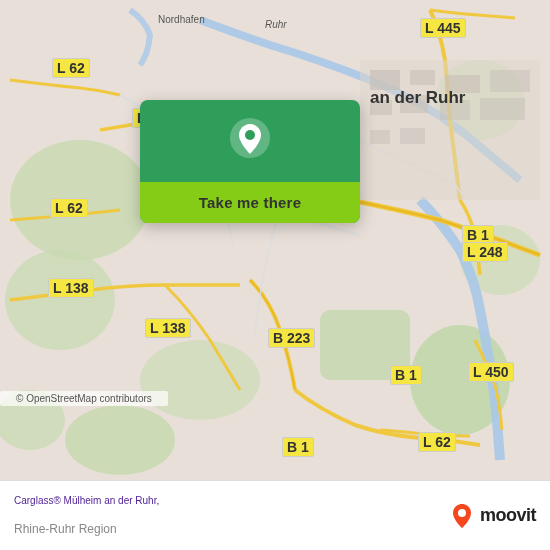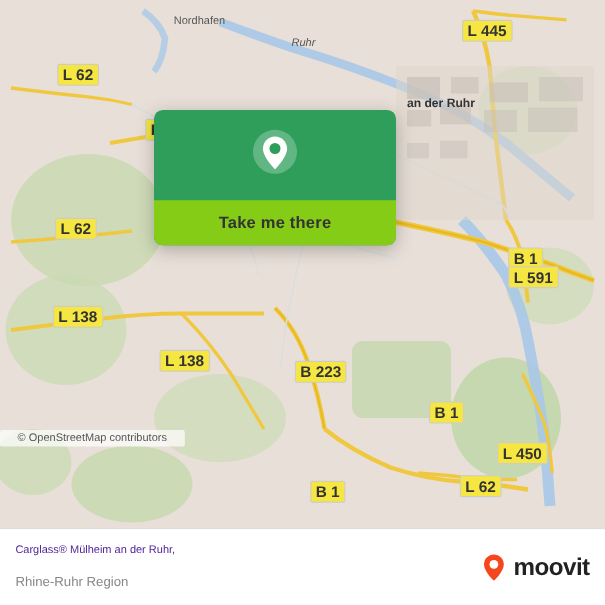--- a/index.html
+++ b/index.html
@@ -90,21 +90,21 @@
       align-items: center;
       gap: 4px;
     }
 
     .moovit-pin {
       width: 28px;
       height: 28px;
     }
 
     .moovit-text {
-      font-size: 22px;
+      font-size: 18px;
       font-weight: 700;
       color: #222;
       letter-spacing: -0.5px;
     }
 
     
     .road-label {
       position: absolute;
       font-size: 14px;
       font-weight: 600;
@@ -191,28 +191,28 @@
   <div class="road-label" style="top:18px;left:420px;">L 445</div>
   <div class="road-label" style="top:108px;left:132px;">L 78</div>
   <div class="road-label" style="top:58px;left:52px;">L 62</div>
   <div class="road-label" style="top:198px;left:50px;">L 62</div>
   <div class="road-label" style="top:278px;left:48px;">L 138</div>
   <div class="road-label" style="top:318px;left:145px;">L 138</div>
   <div class="road-label" style="top:225px;left:462px;">B 1</div>
   <div class="road-label" style="top:365px;left:390px;">B 1</div>
   <div class="road-label" style="top:437px;left:282px;">B 1</div>
   <div class="road-label" style="top:328px;left:268px;">B 223</div>
-  <div class="road-label" style="top:242px;left:462px;">L 591</div>
-  <div class="road-label" style="top:362px;left:452px;margin-top:40px;">L 450</div>
+  <div class="road-label" style="top:242px;left:462px;">L 248</div>
+  <div class="road-label" style="top:362px;left:468px;">L 450</div>
   <div class="road-label" style="top:432px;left:418px;">L 62</div>
 
   
   <div style="position:absolute;top:14px;left:158px;font-size:10px;color:#555;font-family:Arial;white-space:nowrap;text-align:center;">Nordhafen</div>
-  <div style="position:absolute;top:34px;left:265px;font-size:10px;color:#555;font-family:Arial;white-space:nowrap;font-style:italic;">Ruhr</div>
-  <div style="position:absolute;top:88px;left:370px;font-size:11px;color:#333;font-family:Arial;font-weight:600;white-space:nowrap;">an der Ruhr</div>
+  <div style="position:absolute;top:19px;left:265px;font-size:10px;color:#555;font-family:Arial;white-space:nowrap;font-style:italic;">Ruhr</div>
+  <div style="position:absolute;top:88px;left:370px;font-size:17px;color:#333;font-family:Arial;font-weight:600;white-space:nowrap;">an der Ruhr</div>
 
   
   <div class="location-card">
 
     <svg class="pin-icon" viewBox="0 0 44 44" xmlns="http://www.w3.org/2000/svg">
       <circle cx="22" cy="22" r="20" fill="white" opacity="0.25"></circle>
       <path d="M22 8 C16 8 11 13 11 19 C11 27 22 38 22 38 C22 38 33 27 33 19 C33 13 28 8 22 8 Z" fill="white"></path>
       <circle cx="22" cy="19" r="5" fill="#2e9e5a"></circle>
     </svg>
     <button class="take-me-btn">Take me there</button>

